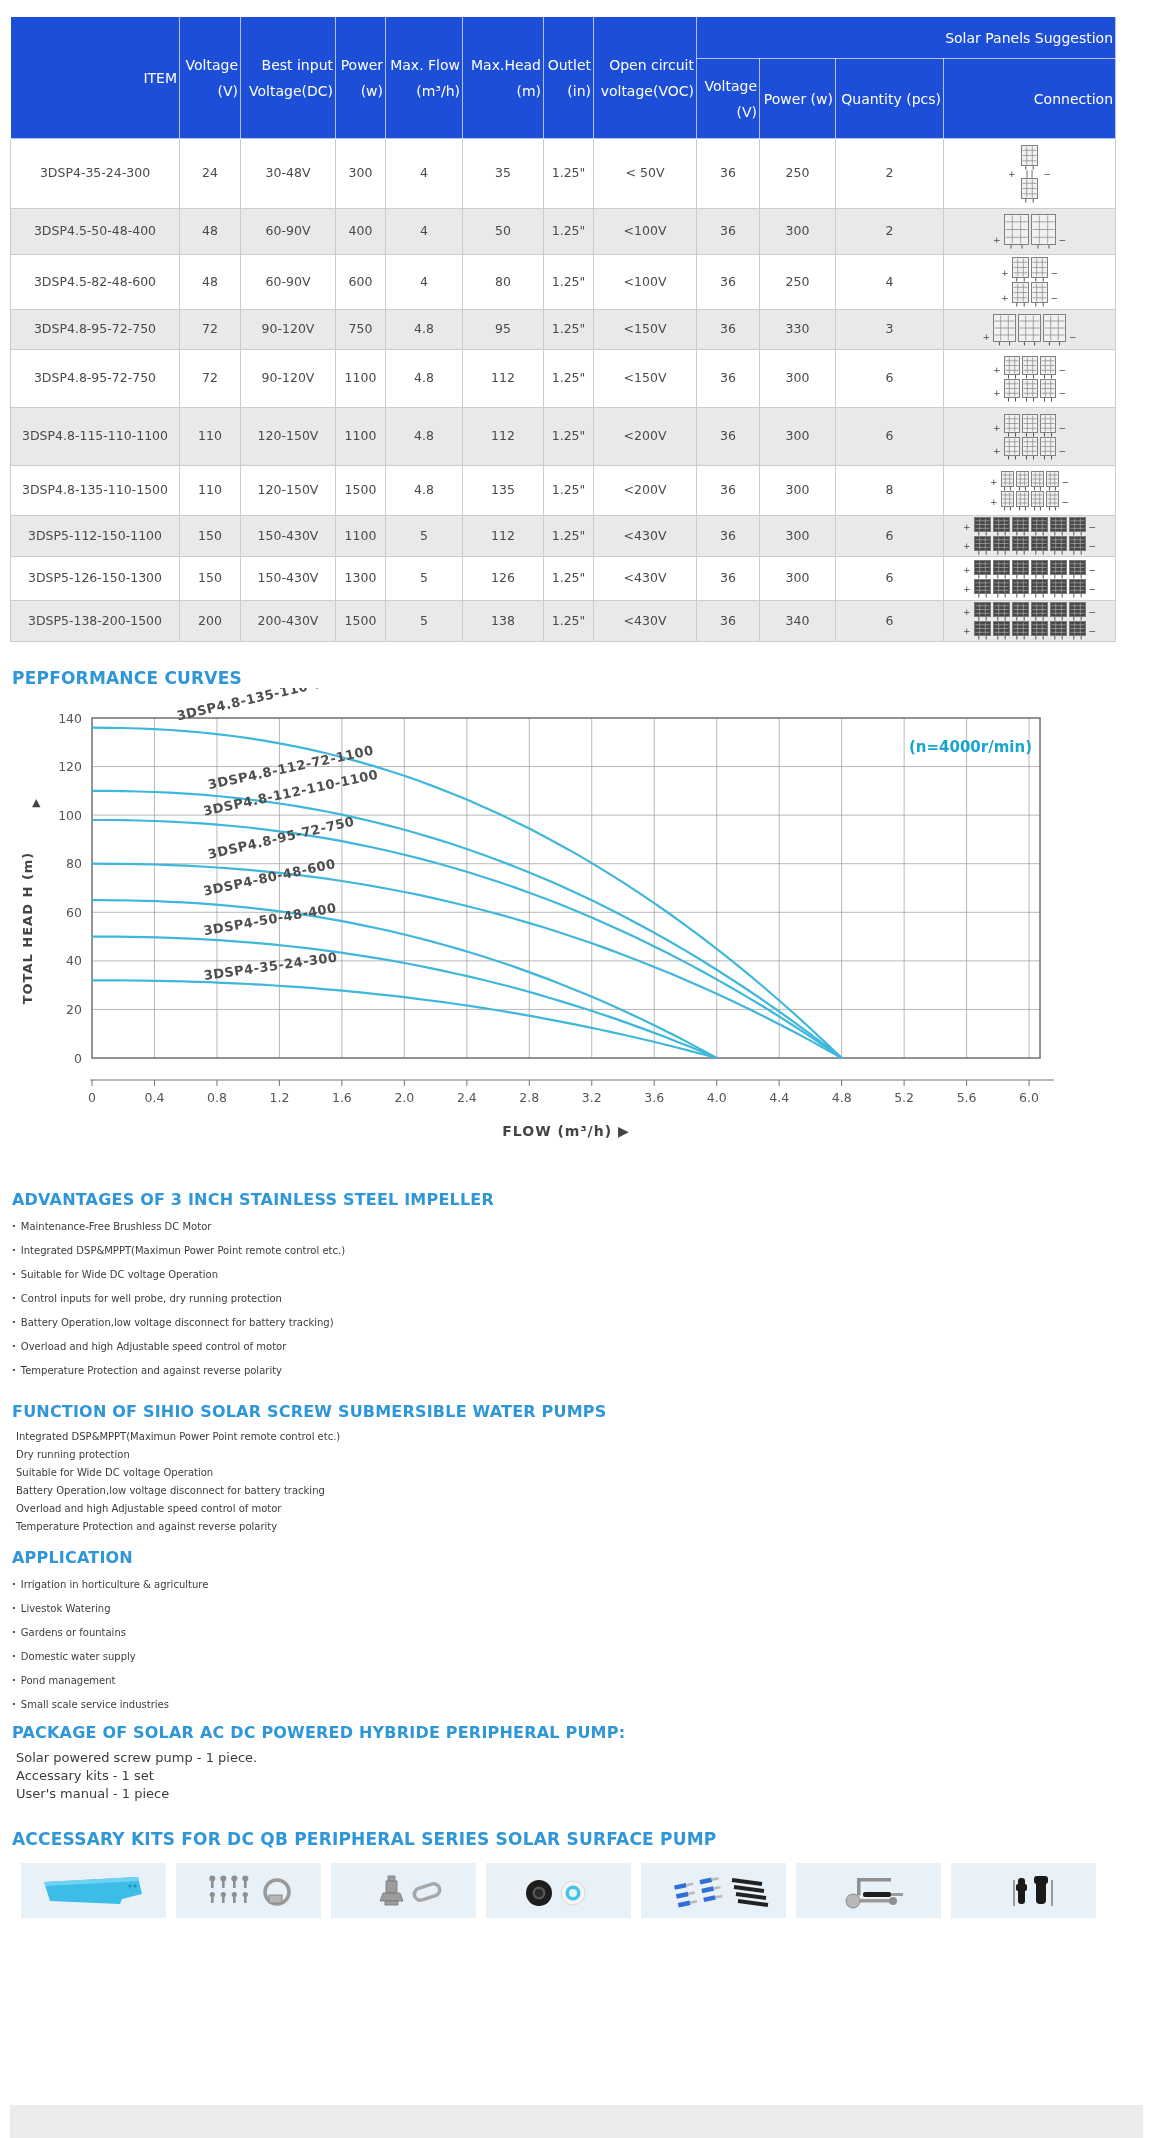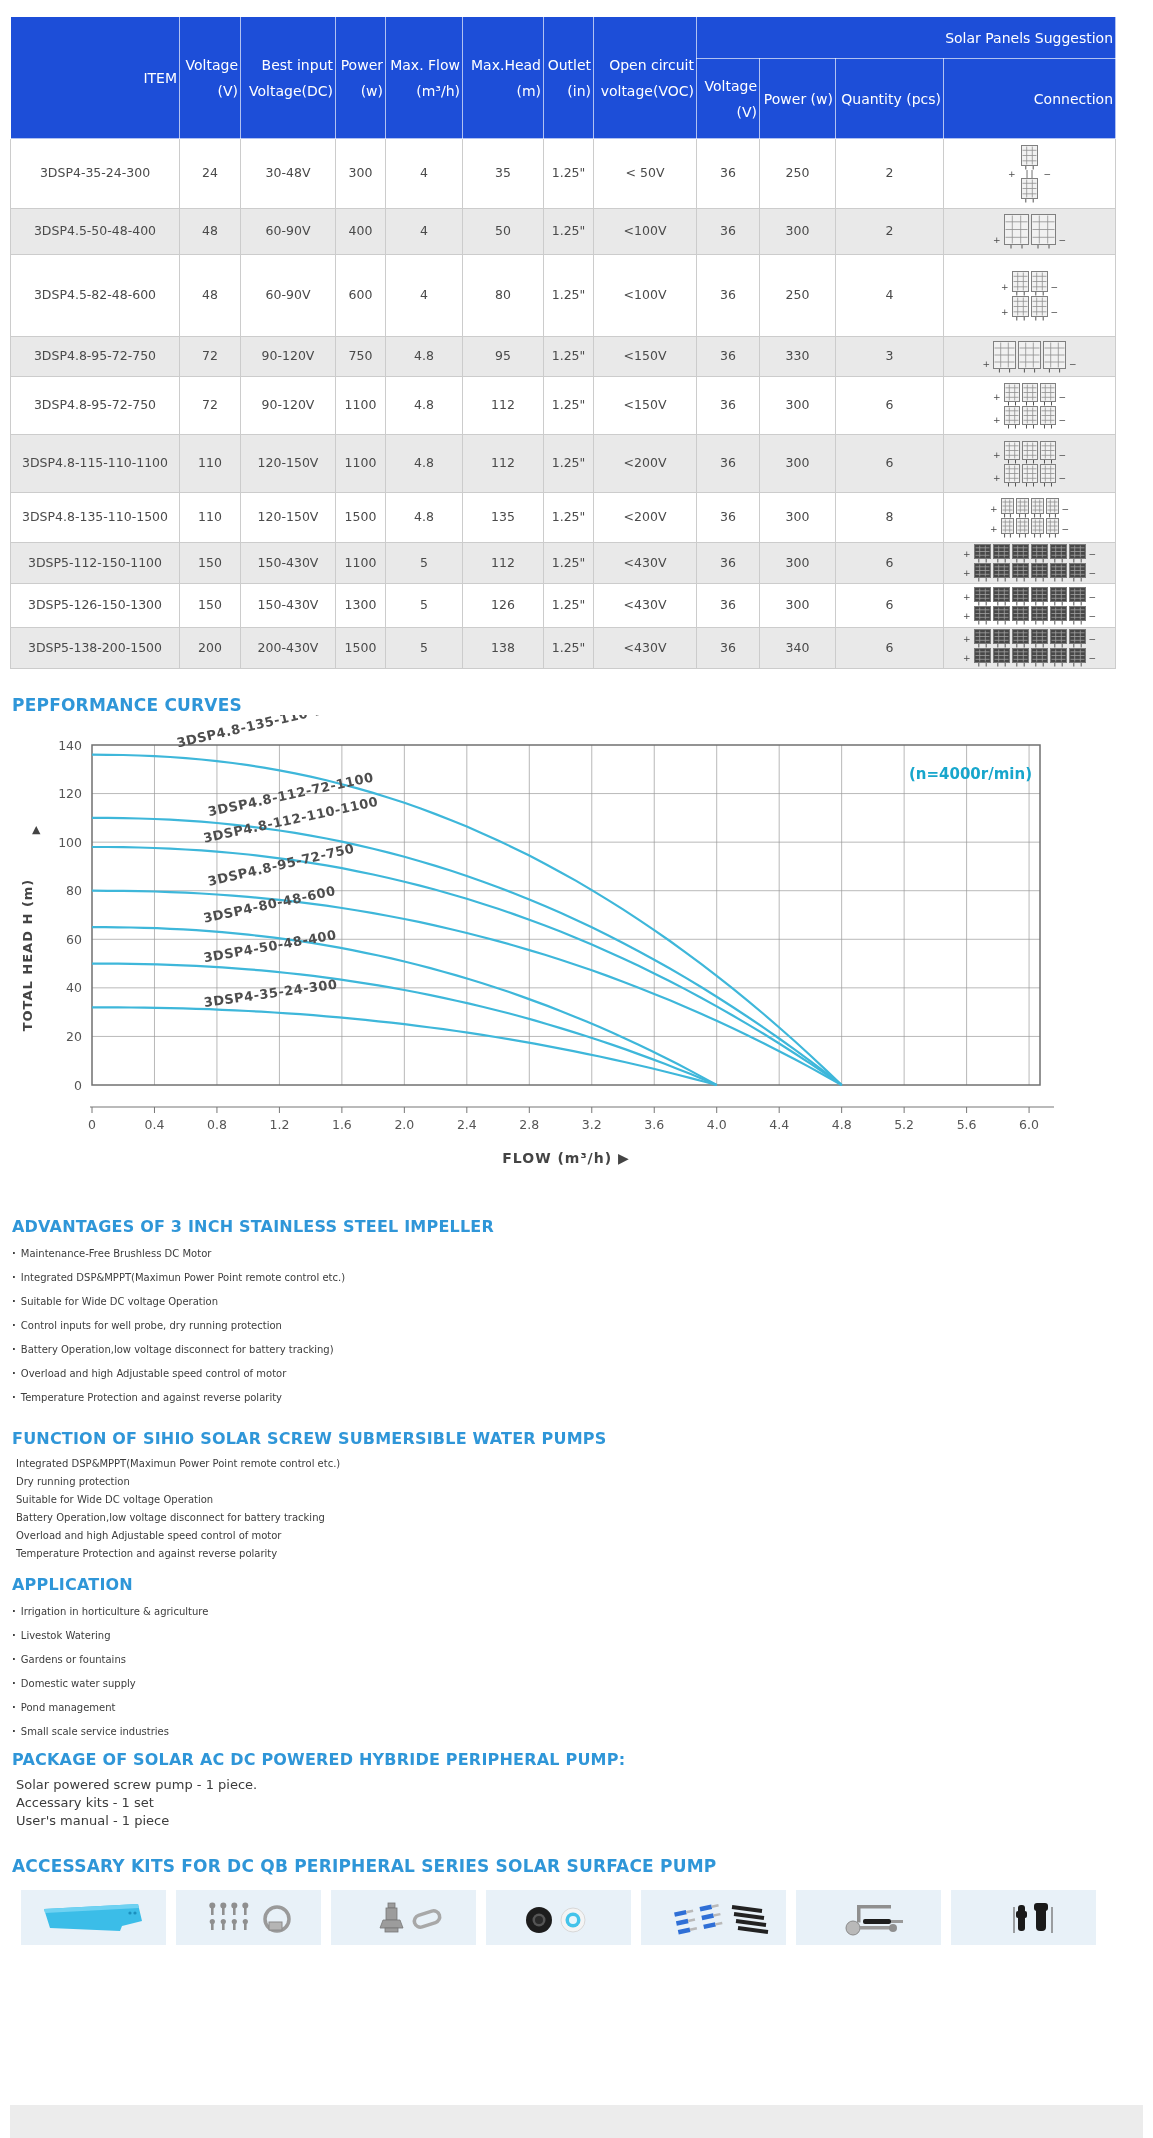--- a/index.html
+++ b/index.html
@@ -195,21 +195,21 @@
                 <line x1="1.5" y1="15.5" x2="23.5" y2="15.5" stroke="#8f8f8f" stroke-width="0.8"></line>
                 <line x1="1.5" y1="23.3" x2="23.5" y2="23.3" stroke="#8f8f8f" stroke-width="0.8"></line>
                 <line x1="7.0" y1="31" x2="7.0" y2="34.5" stroke="#555" stroke-width="1"></line>
                 <line x1="18.0" y1="31" x2="18.0" y2="34.5" stroke="#555" stroke-width="1"></line>
               </svg>
               <span class="sign">−</span>
             </div>
           </div>
         </td>
       </tr>
-      <tr style="height: 82px;">
+      <tr style="height: 55px;">
         <td>3DSP4.5-82-48-600</td>
         <td>48</td>
         <td>60-90V</td>
         <td>600</td>
         <td>4</td>
         <td>80</td>
         <td>1.25"</td>
         <td>&lt;100V</td>
         <td>36</td>
         <td>250</td>

